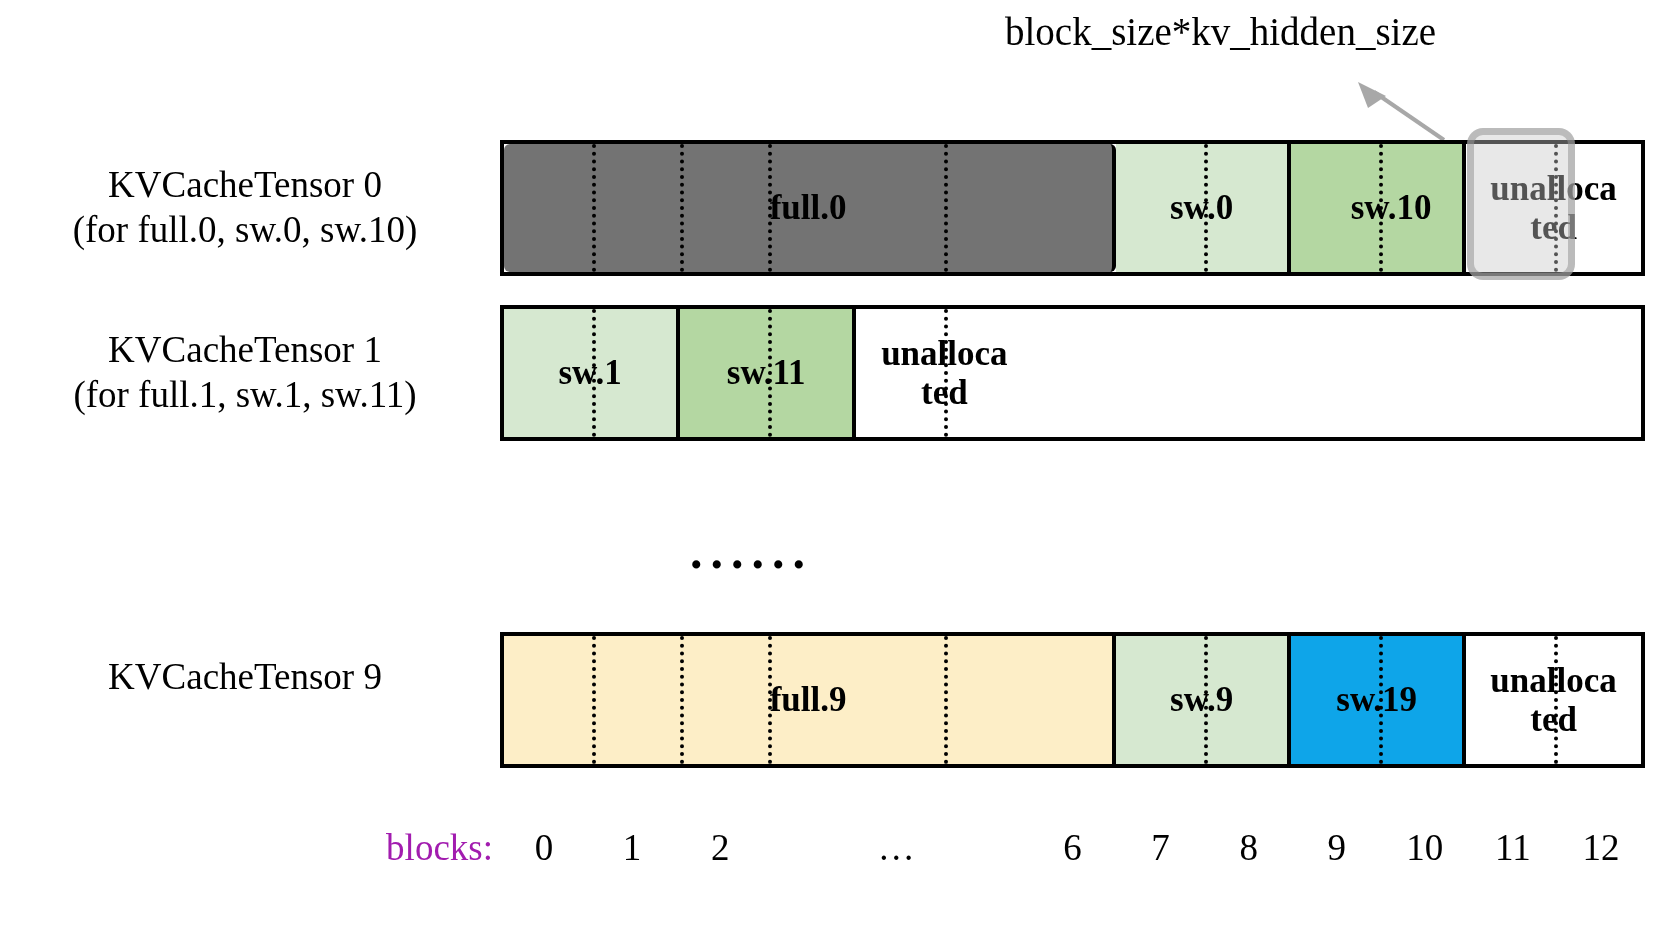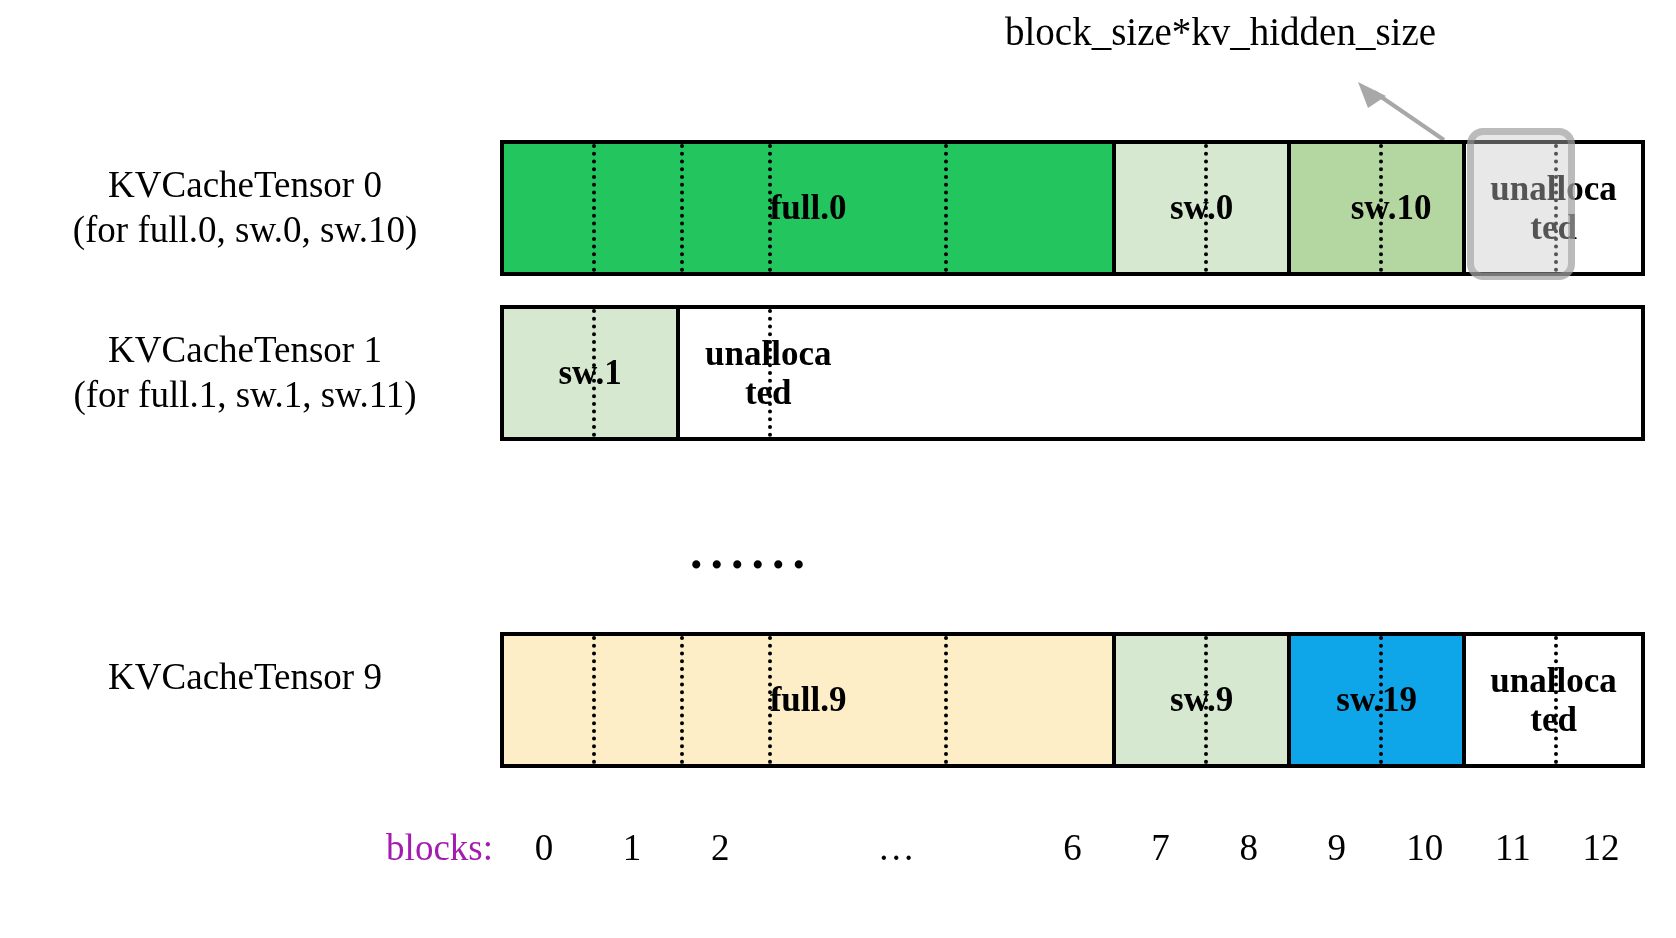--- a/index.html
+++ b/index.html
@@ -167,21 +167,21 @@
     <polygon points="18,4 46,18 28,30" fill="#a8a8a8"></polygon>
   </svg>
 
   <div id="rows-container">
       <div class="row" style="top: 140px;">
         <div class="row-label" style="top: 22px;">
           <span class="lbl-line">KVCacheTensor 0</span>
           <span class="lbl-line">(for full.0, sw.0, sw.10)</span>
         </div>
         <div class="bar" style="height: 136px;">
-          <div class="seg seg-full" style="width: 616.538px; background: #22c55e;">
+          <div class="seg seg-full" style="width: 616.538px; background: #737373; border-radius: 6px;">
             <div class="divider" style="left: 88.165px;"></div>
             <div class="divider" style="left: 176.33px;"></div>
             <div class="divider" style="left: 264.495px;"></div>
             <div class="divider" style="left: 440.208px;"></div>
             <div class="seg-label">full.0</div>
           </div>
           <div class="seg seg-sw" style="width: 176.154px; background: rgb(214, 232, 208);">
             <div class="divider" style="left: 88.0769px;"></div>
             <div class="seg-label">sw.0</div>
           </div>
@@ -198,20 +198,24 @@
       </div>
       <div class="row" style="top: 305px;">
         <div class="row-label" style="top: 22px;">
           <span class="lbl-line">KVCacheTensor 1</span>
           <span class="lbl-line">(for full.1, sw.1, sw.11)</span>
         </div>
         <div class="bar" style="height: 136px;">
           <div class="seg seg-sw" style="width: 176.154px; background: rgb(214, 232, 208);">
             <div class="divider" style="left: 88.0769px;"></div>
             <div class="seg-label">sw.1</div>
+          </div>
+          <div class="seg seg-sw1" style="width: 176.154px; background: rgb(180, 215, 162);">
+            <div class="divider" style="left: 88.0769px;"></div>
+            <div class="seg-label">sw.11</div>
           </div>
           <div class="seg seg-unallocated" style="width: 176.154px; background: rgb(255, 255, 255);">
             <div class="divider" style="left: 88.0769px;"></div>
             <div class="seg-label" style="width: 100%;">unalloca<br>ted</div>
           </div>
         </div>
       </div>
       <div class="row" style="top: 632px;">
         <div class="row-label" style="top: 22px;">
           <span class="lbl-line">KVCacheTensor 9</span>

